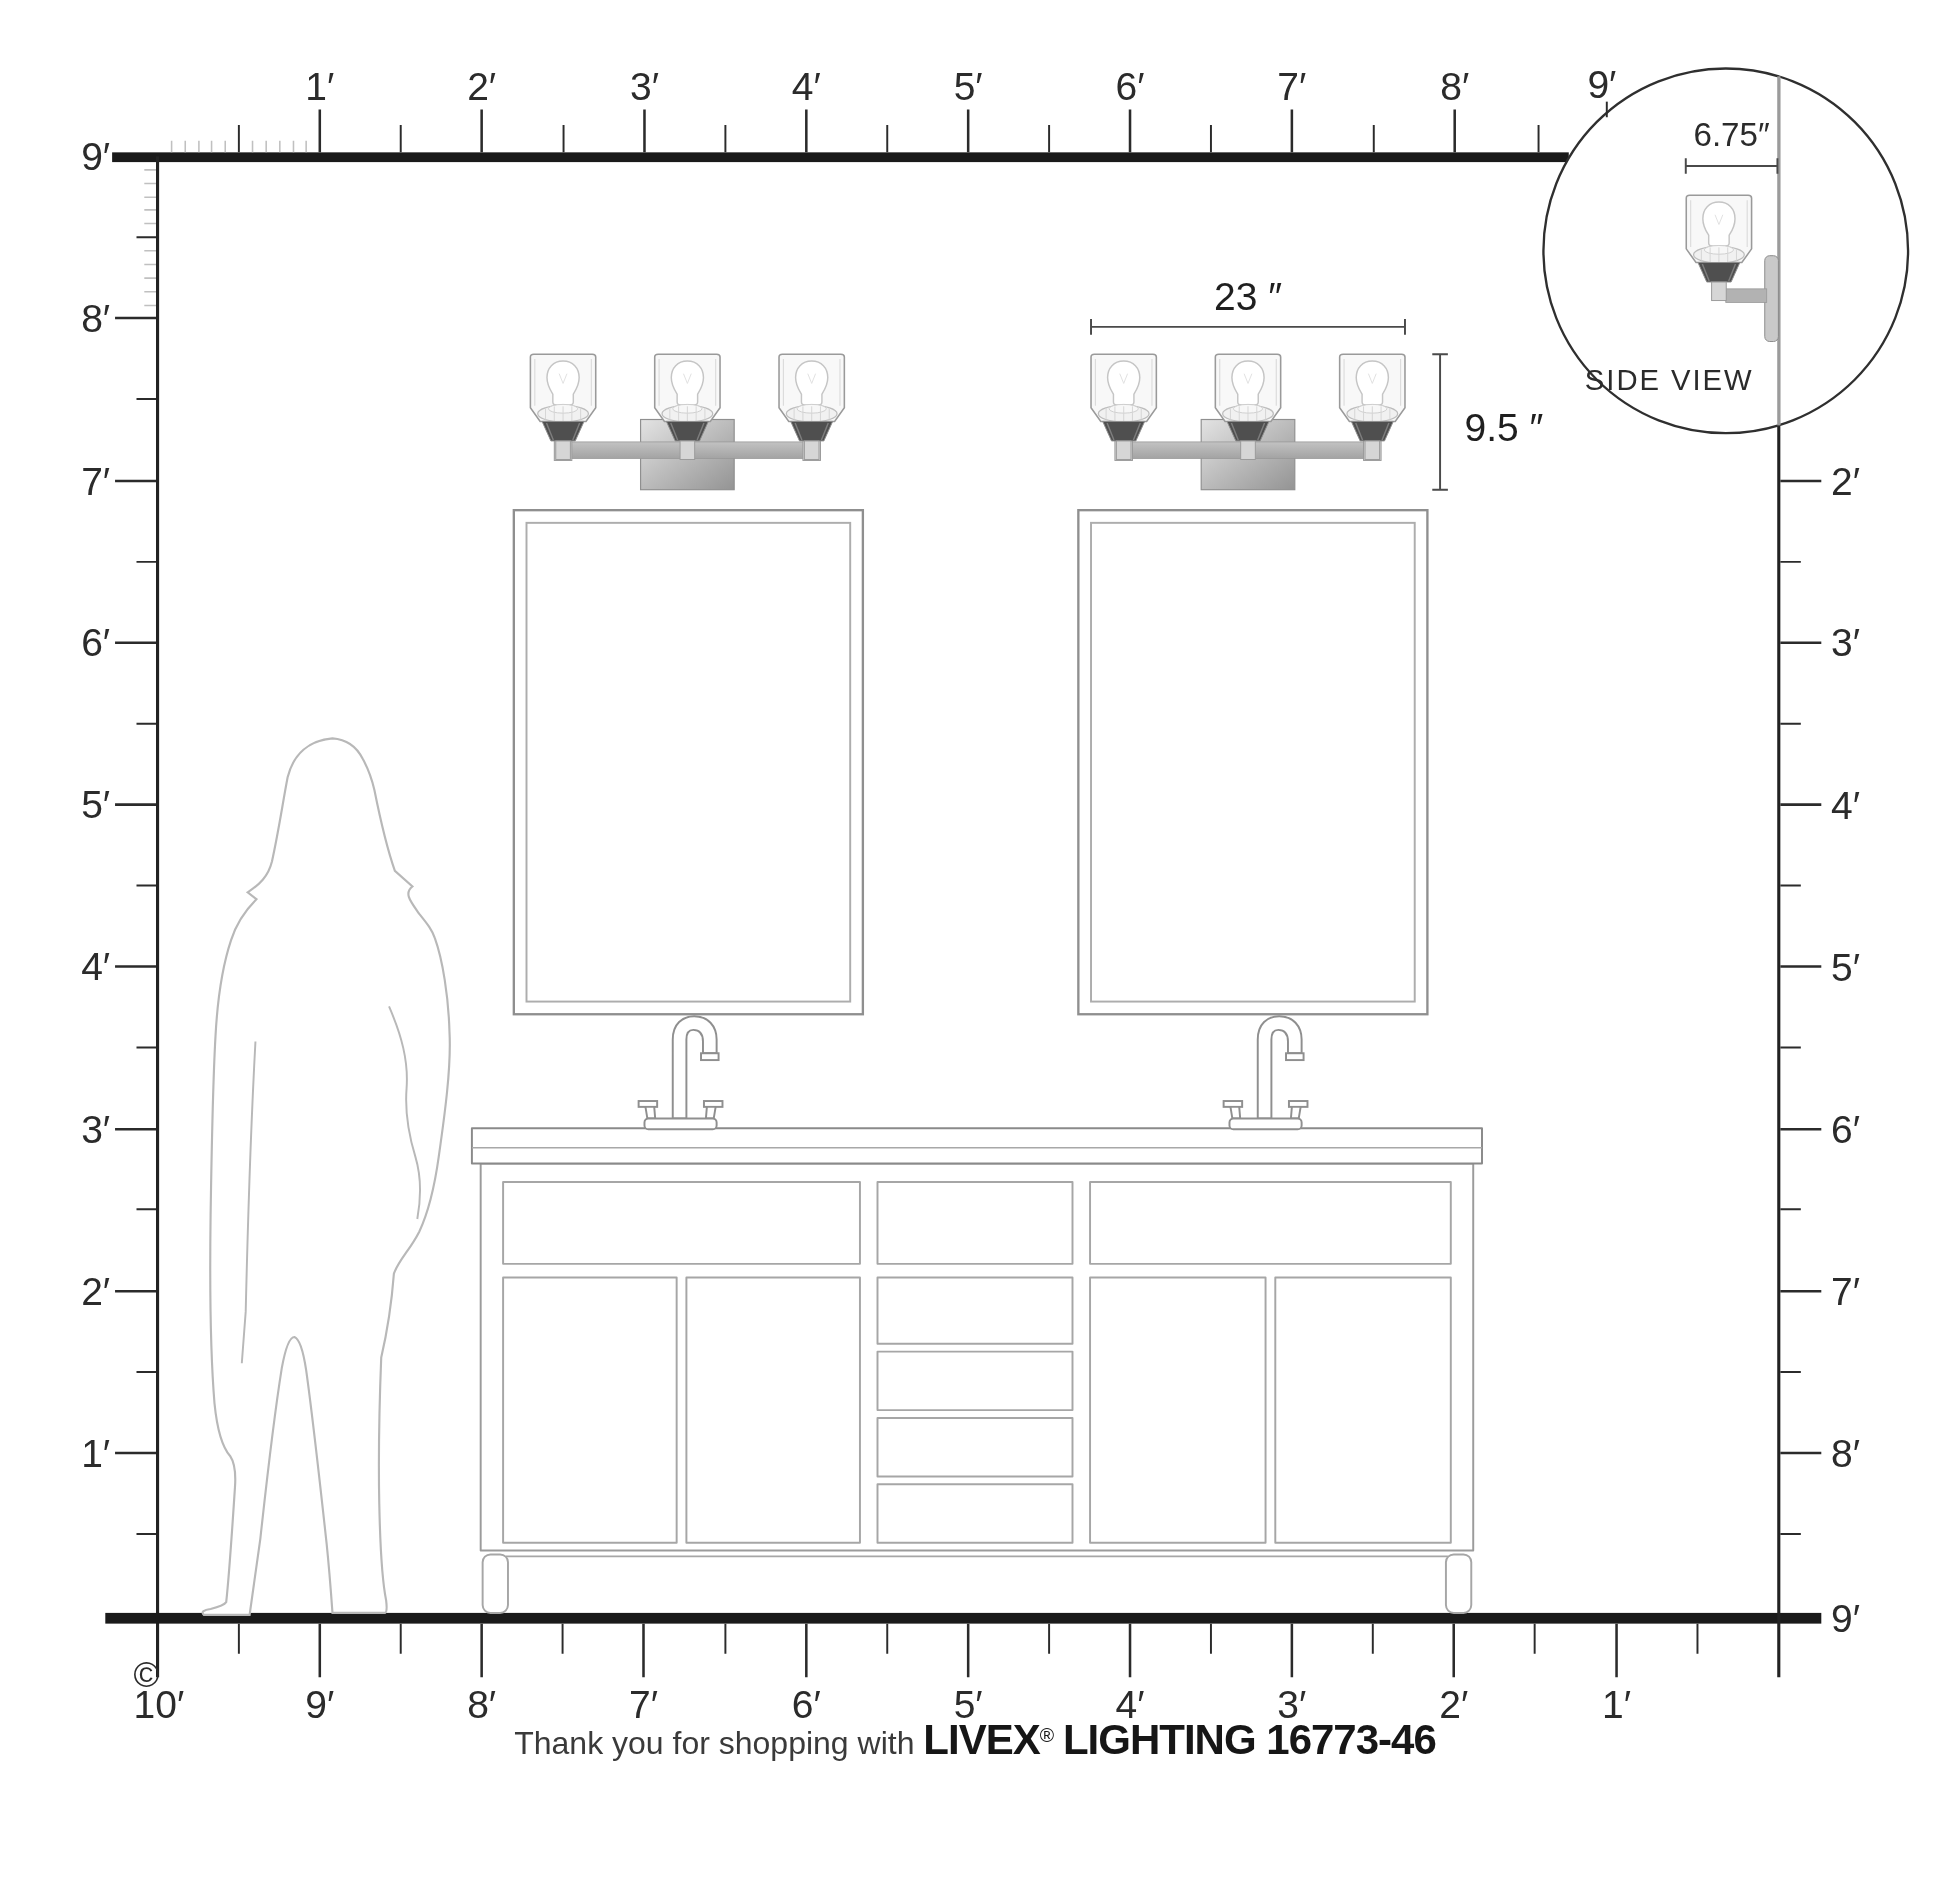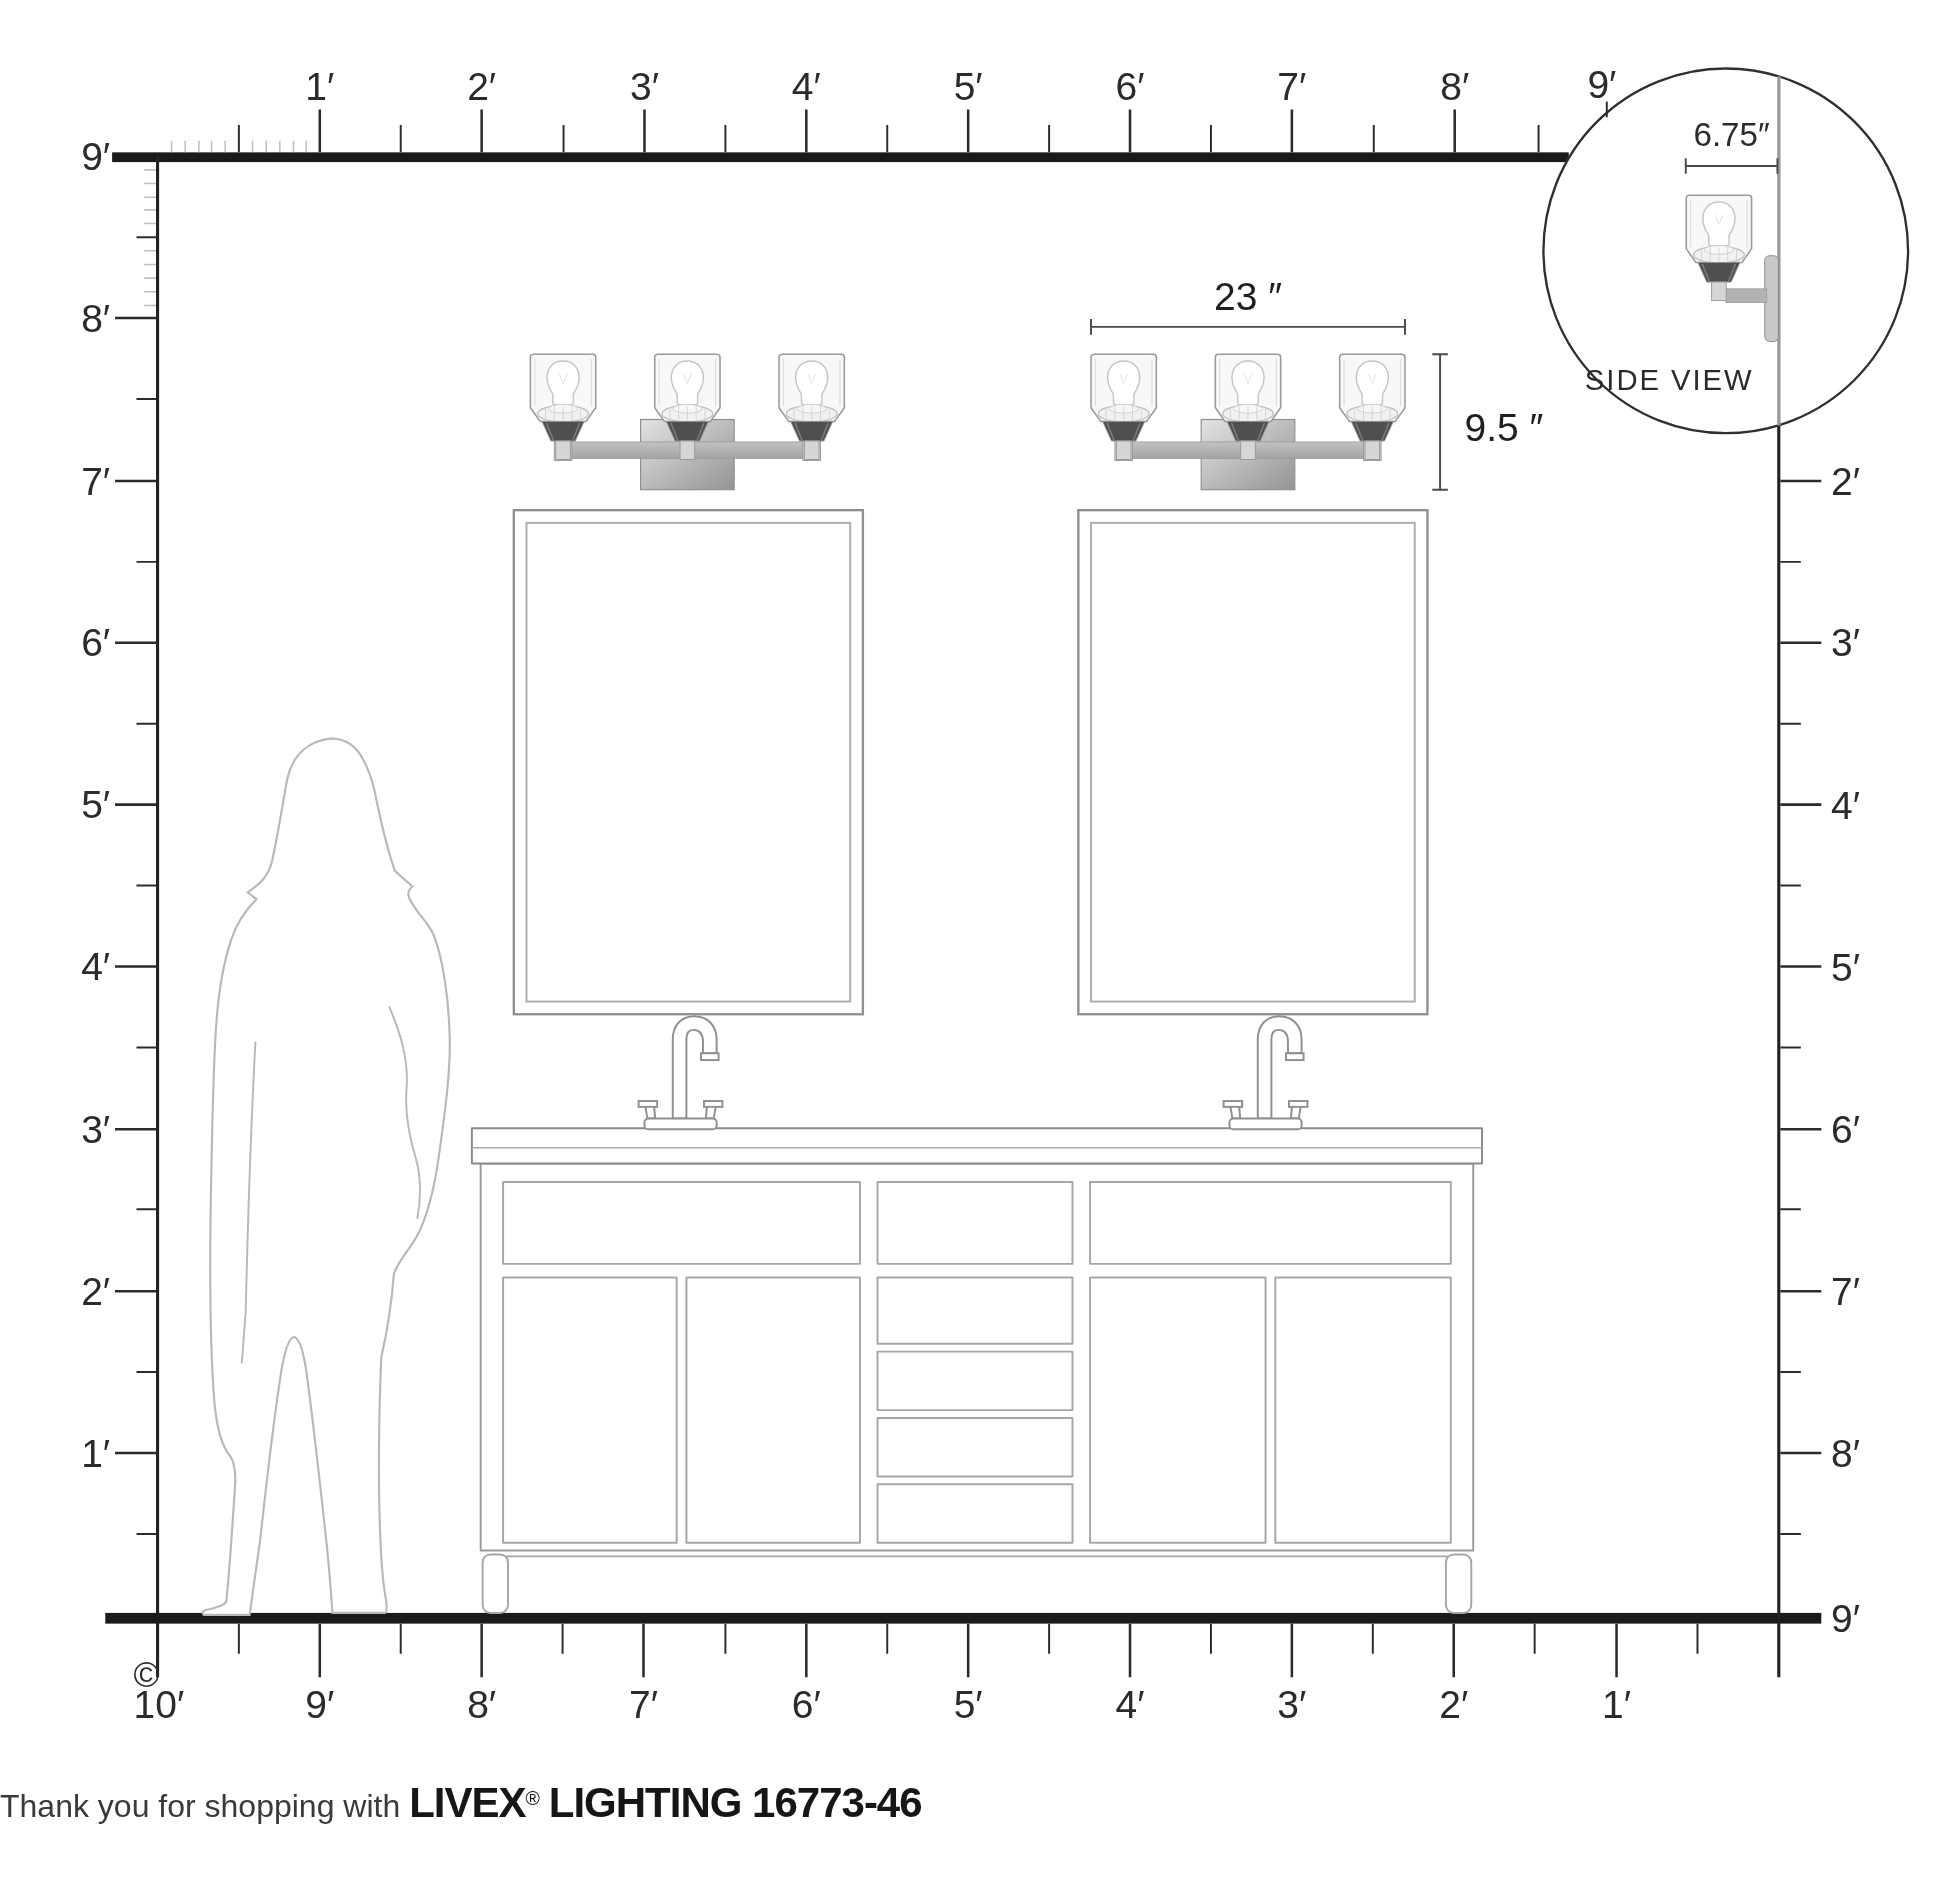--- a/index.html
+++ b/index.html
@@ -2,21 +2,21 @@
 <html><head>
 <meta charset="utf-8">
 <style>
   html,body{margin:0;padding:0;background:#fff;}
   #stage{position:relative;width:1950px;height:1892px;background:#fff;overflow:hidden;
          font-family:"Liberation Sans",sans-serif;}
   #scene{position:absolute;left:0;top:0;}
   text{font-family:"Liberation Sans",sans-serif;fill:#2b2b2b;}
   .ruler-label{font-size:40px;}
   .dim-label{font-size:40px;fill:#1f1f1f;}
-  #footer{position:absolute;left:0;top:1779px;width:100%;color:#3a3a3a;
+  #footer{position:absolute;left:0;top:1716px;width:100%;text-align:center;color:#3a3a3a;
           font-size:32px;white-space:nowrap;}
   #footer .brand,#footer .suffix{font-weight:bold;font-size:42px;color:#161616;letter-spacing:-1px;}
   #footer .reg{font-size:19.5px;vertical-align:super;color:#161616;font-weight:normal;}
 </style>
 </head>
 <body>
 
 <div id="stage">
 <svg id="scene" width="1950" height="1892" viewBox="0 0 2000 1940">
   <defs>

